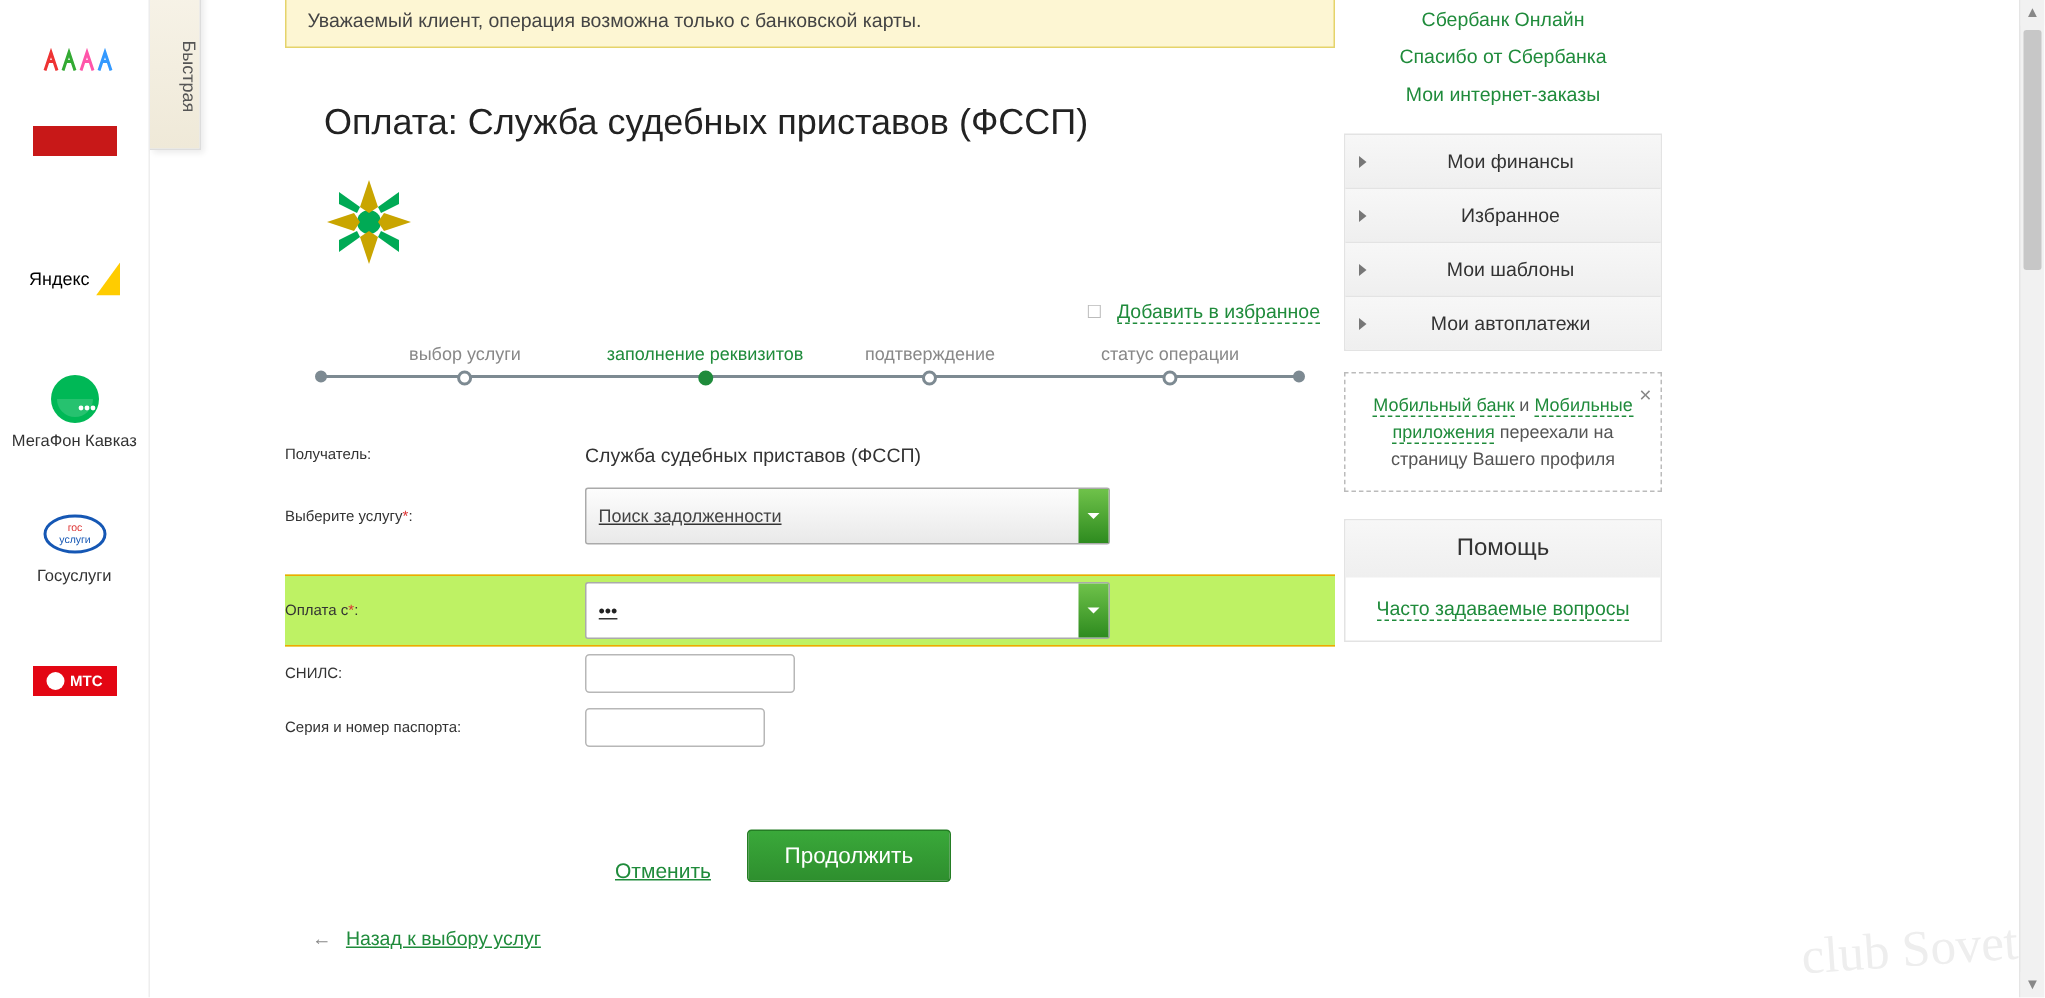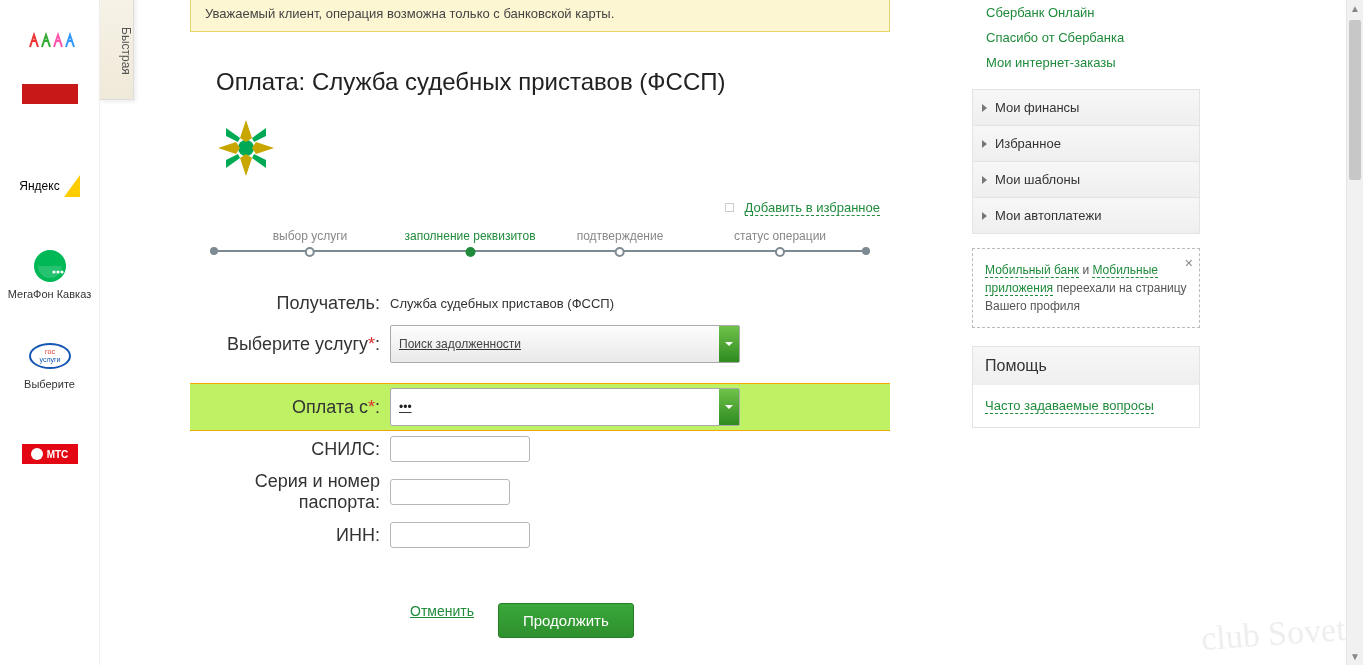--- a/index.html
+++ b/index.html
@@ -29,45 +29,45 @@
   .steps { position: relative; margin: 14px 0 28px; height: 28px; }
   .steps-line { position: absolute; left: 24px; right: 24px; top: 21px; height: 2px; background: #7d8a92; }
   .step { position: absolute; top: 0; text-align: left; font-size: 12px; color: #888; transform: translateX(-50%); }
   .step.active { color: #1f8b3b; }
   .step .dot { width: 10px; height: 10px; border: 2px solid #7d8a92; background: #fff; border-radius: 50%; margin: 4px auto 0; }
   .step.active .dot { border-color: #1f8b3b; background: #1f8b3b; }
   .step.endcap .dot { width: 8px; height: 8px; background: #7d8a92; }
 
   
   .form-row { display: flex; align-items: center; min-height: 36px; padding: 4px 0; }
-  .form-row .lab { width: 200px; text-align: right; padding-right: 10px; font-size: 18px; color: #333; }
+  .form-row .lab { width: 200px; text-align: left; padding-right: 10px; font-size: 10px; color: #333; }
   .form-row .lab .ast { color: #d33; }
   .form-row .val { flex: 1; font-size: 13px; color: #333; }
   .form-row.highlight { background: #bef264; border-top: 1px solid #f1a800; border-bottom: 1px solid #f1a800; margin-top: 16px; }
 
   .select-wrap { display: inline-flex; align-items: stretch; border: 1px solid #aaa; border-radius: 2px; background: linear-gradient(#fdfdfd,#e9e9e9); height: 38px; text-decoration: underline; }
   .select-wrap.wide { width: 350px; }
   .select-wrap input { border: none; background: transparent; padding: 0 8px; font-size: 12px; flex: 1; outline: none; color: #444; }
   .select-wrap .dd { width: 20px; background: linear-gradient(#6fc24a,#2e8b1f); display: flex; align-items: center; justify-content: center; }
   .select-wrap .dd svg { width: 10px; height: 10px; fill: #fff; }
   .select-wrap.pay { width: 350px; background: #fff; }
   .select-wrap.pay input { color: #222; }
 
   .txt { border: 1px solid #b7b7b7; border-radius: 3px; height: 26px; width: 140px; padding: 0 6px; font-size: 13px; }
 
-  .actions { display: flex; align-items: flex-start; gap: 24px; margin: 50px 0 30px 220px; }
+  .actions { display: flex; align-items: flex-end; gap: 24px; margin: 50px 0 30px 220px; }
   .actions .cancel { color: #1f8b3b; text-decoration: underline; font-size: 14px; }
   .btn-primary { background: linear-gradient(#3aa83a,#2e8f2e); color: #fff; border: 1px solid #247d24; border-radius: 3px; padding: 8px 24px; font-size: 15px; cursor: pointer; }
 
   .back { margin: 10px 0 0 18px; font-size: 13px; }
   .back a { color: #1f8b3b; text-decoration: underline; }
   .back .arrow { color: #888; margin-right: 6px; }
 
   
-  .rcol { position: absolute; left: 972px; top: 0; width: 228px; }
+  .rcol { position: absolute; left: 896px; top: 0; width: 212px; text-align: center; }
   .quick-links a { display: block; color: #1f8b3b; font-size: 13px; text-decoration: none; padding: 5px 14px; }
   .menu { margin-top: 14px; border: 1px solid #e3e3e3; }
   .menu .mi { background: linear-gradient(#f7f7f7,#efefef); border-top: 1px solid #e3e3e3; padding: 10px 12px 10px 22px; font-size: 13px; color: #333; position: relative; cursor: pointer; }
   .menu .mi:first-child { border-top: 0; }
   .menu .mi::before { content: ""; position: absolute; left: 9px; top: 50%; width: 0; height: 0; border-top: 4px solid transparent; border-bottom: 4px solid transparent; border-left: 5px solid #777; transform: translateY(-50%); }
   .notice { border: 1px dashed #bbb; margin-top: 14px; padding: 12px 12px; font-size: 12px; color: #555; position: relative; line-height: 1.5; }
   .notice a { color: #1f8b3b; border-bottom: 1px dashed #1f8b3b; text-decoration: none; }
   .notice .close { position: absolute; right: 6px; top: 4px; color: #888; cursor: pointer; font-size: 14px; }
   .help { border: 1px solid #e3e3e3; margin-top: 18px; }
   .help .hd { background: linear-gradient(#f7f7f7,#efefef); padding: 10px 12px; font-size: 16px; color: #333; }
@@ -126,21 +126,21 @@
   </div>
   <div style="height:10px"></div>
   <div class="rail-item">
     <div class="ico">
       <svg width="44" height="30" viewBox="0 0 44 30">
           <ellipse cx="22" cy="15" rx="20" ry="12" fill="none" stroke="#1557b4" stroke-width="2"></ellipse>
           <text x="22" y="13" font-size="7" fill="#d33" text-anchor="middle">гос</text>
           <text x="22" y="21" font-size="7" fill="#1557b4" text-anchor="middle">услуги</text>
         </svg>
     </div>
-    <span class="lbl">Выберите</span>
+    <span class="lbl">Госуслуги</span>
   </div>
   <div style="height:18px"></div>
   <div class="rail-item">
     <div class="ico">
       <div style="width:56px;height:20px;background:#e30613;display:flex;align-items:center;justify-content:center;color:#fff;font-size:10px;font-weight:bold;gap:4px"><span style="width:12px;height:12px;background:#fff;border-radius:50%;display:inline-block"></span>МТС</div>
     </div>
   </div>
 </div>
 
 <div class="main">
@@ -214,24 +214,20 @@
   <div class="form-row">
     <div class="lab">СНИЛС:</div>
     <div class="val"><input class="txt" type="text" style=""></div>
   </div>
 
   <div class="form-row">
     <div class="lab">Серия и номер паспорта:</div>
     <div class="val"><input class="txt" type="text" style="width: 120px;"></div>
   </div>
 
-  <div class="form-row">
-    <div class="lab">ИНН:</div>
-    <div class="val"><input class="txt" type="text" style=""></div>
-  </div>
 
   <div class="actions">
     <a href="#" class="cancel">Отменить</a>
     <button class="btn-primary">Продолжить</button>
   </div>
 
   <div class="back">
     <span class="arrow">←</span>
     <a href="#">Назад к выбору услуг</a>
   </div>

